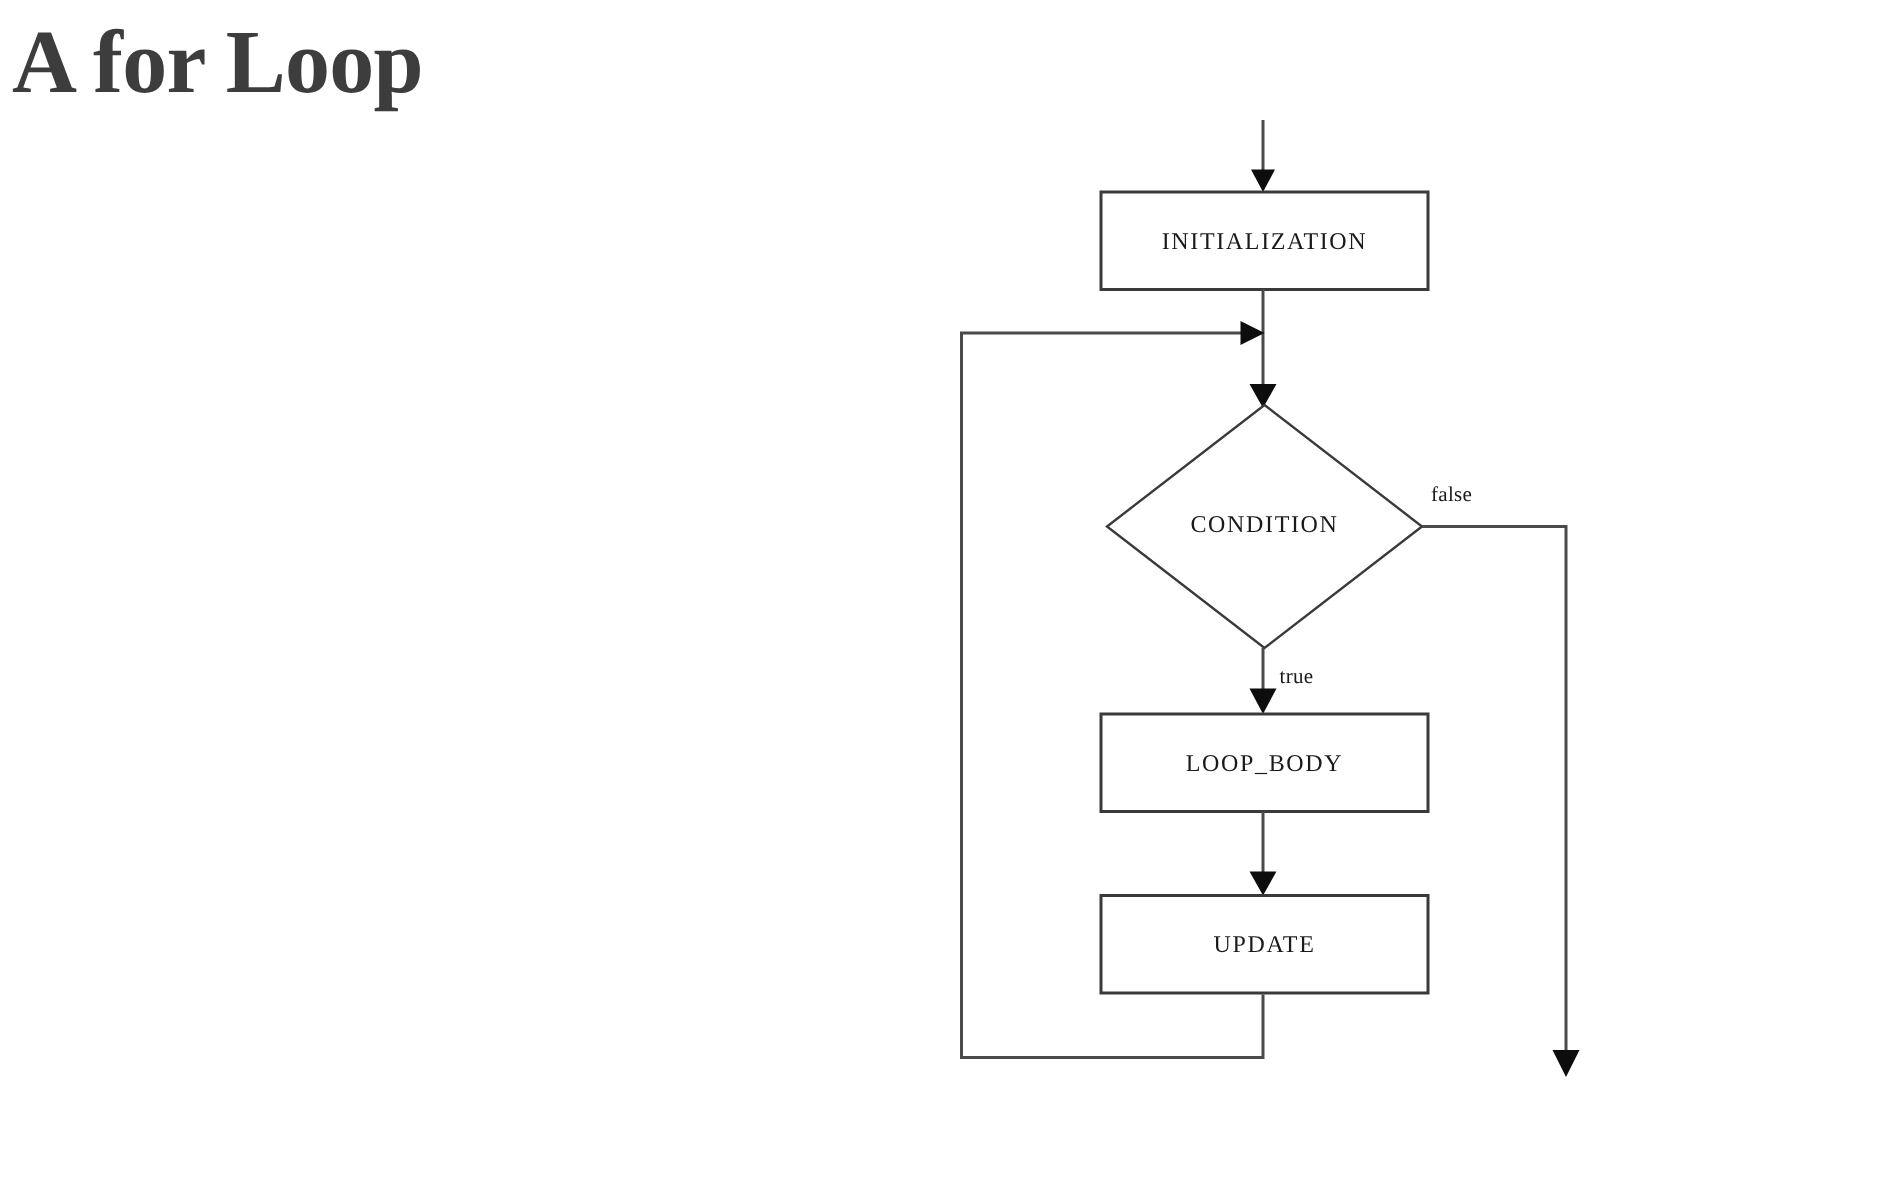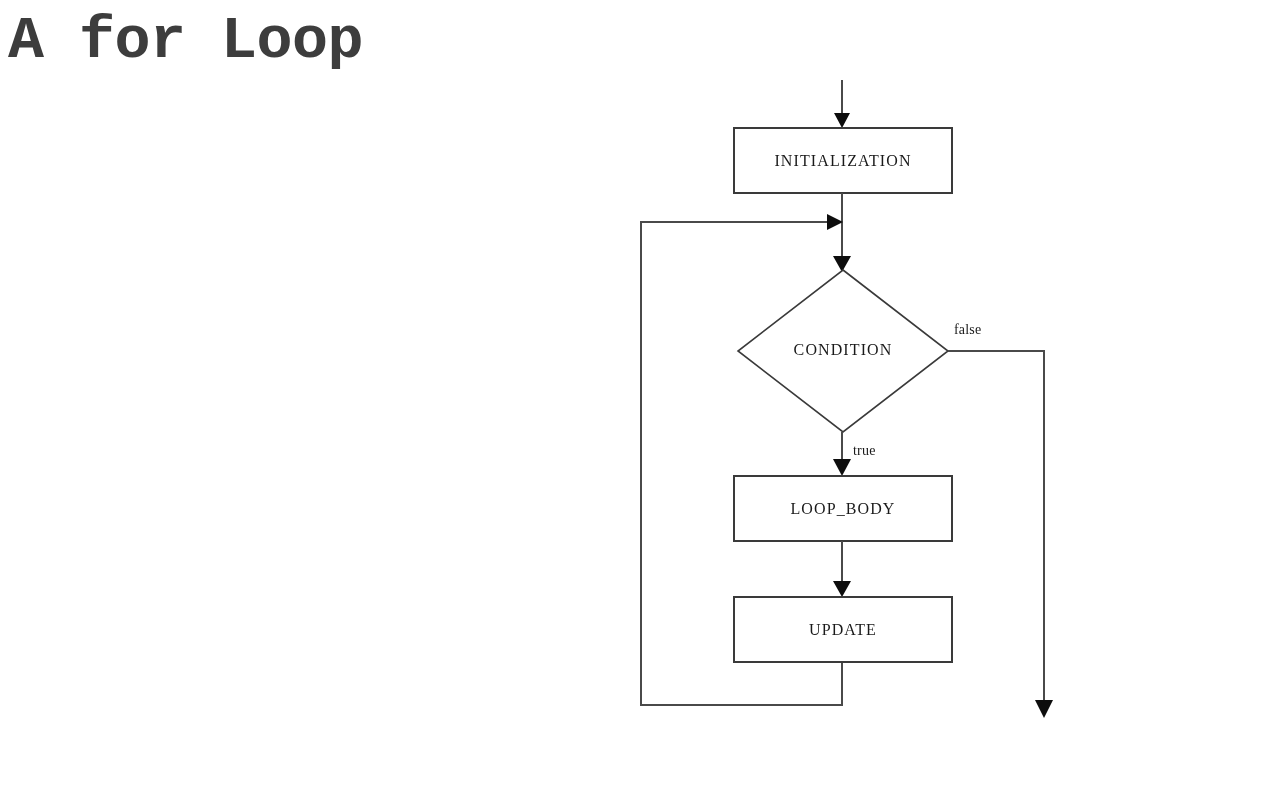--- a/index.html
+++ b/index.html
@@ -18,21 +18,21 @@
     position: absolute;
     left: 0; top: 0;
     width: 1267px;
     height: 788px;
     background: #ffffff;
   }
   #slide-title {
     position: absolute;
     left: 8px;
     top: 6px;
-    font-family: Liberation Mono, monospace;
+    font-family: Liberation Serif, serif;
     font-size: 60px;
     font-weight: bold;
     color: #3d3d3d;
     letter-spacing: -0.5px;
     line-height: 70px;
     white-space: nowrap;
   }
   #flowchart-svg {
     position: absolute;
     left: 0;

